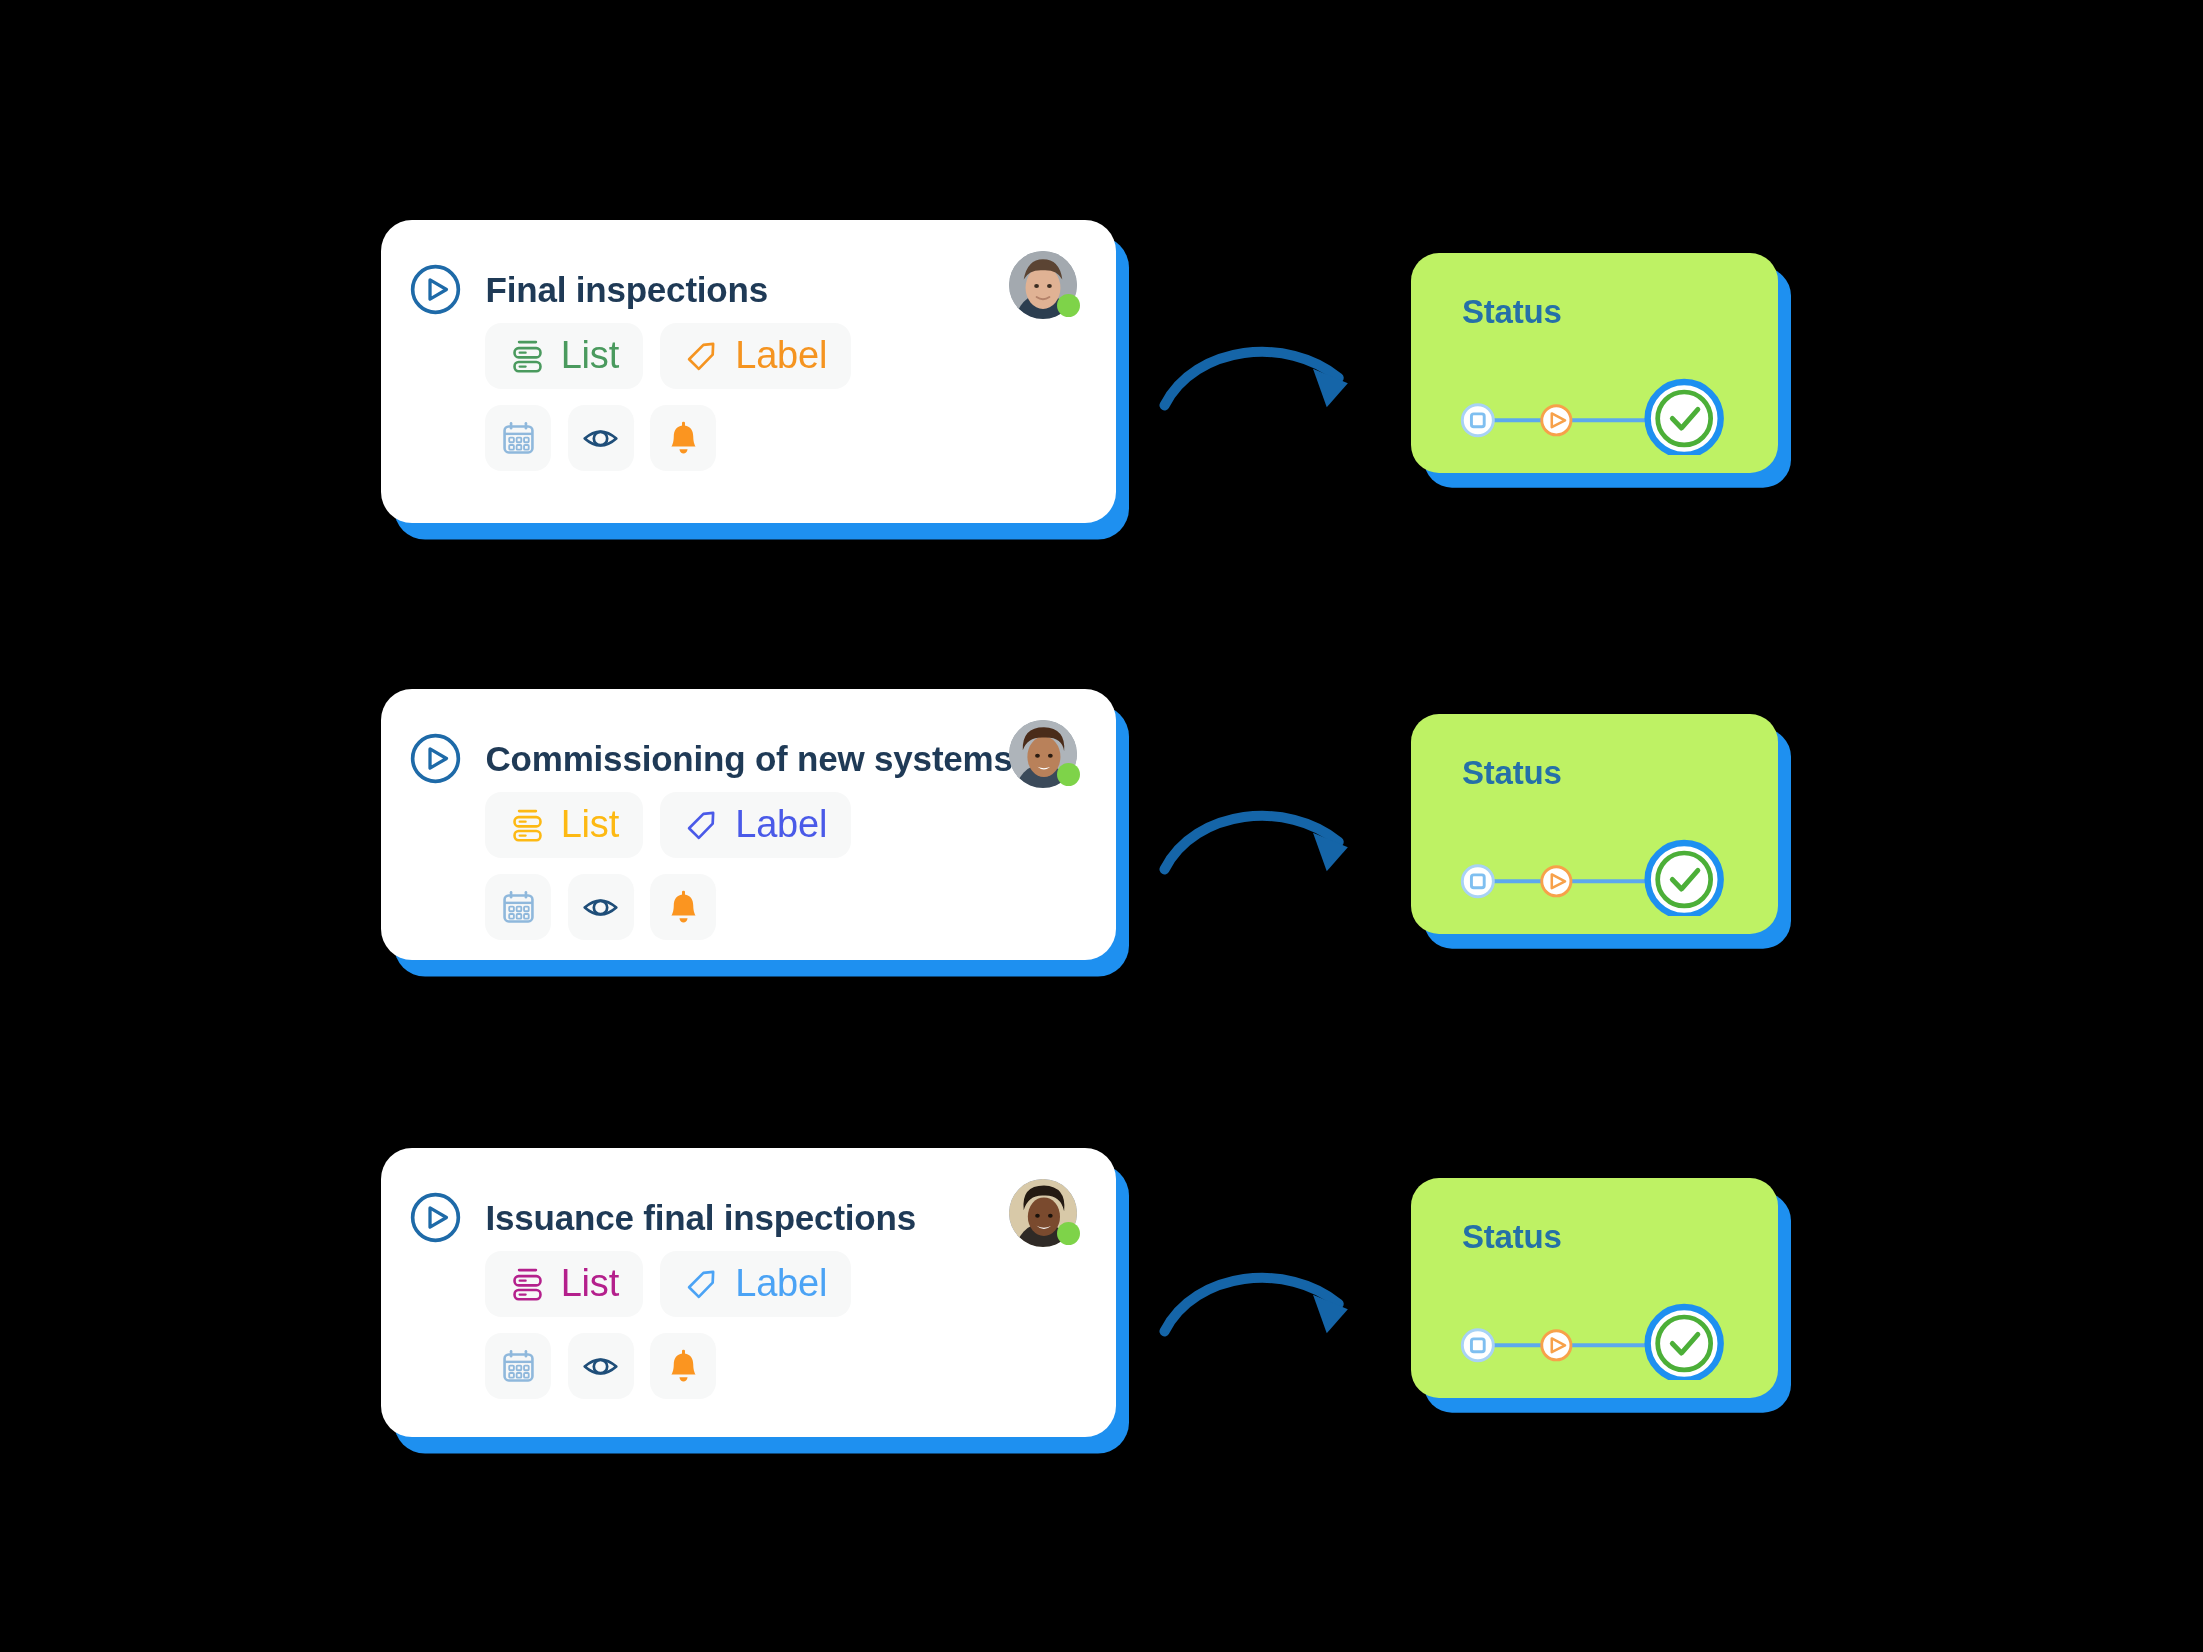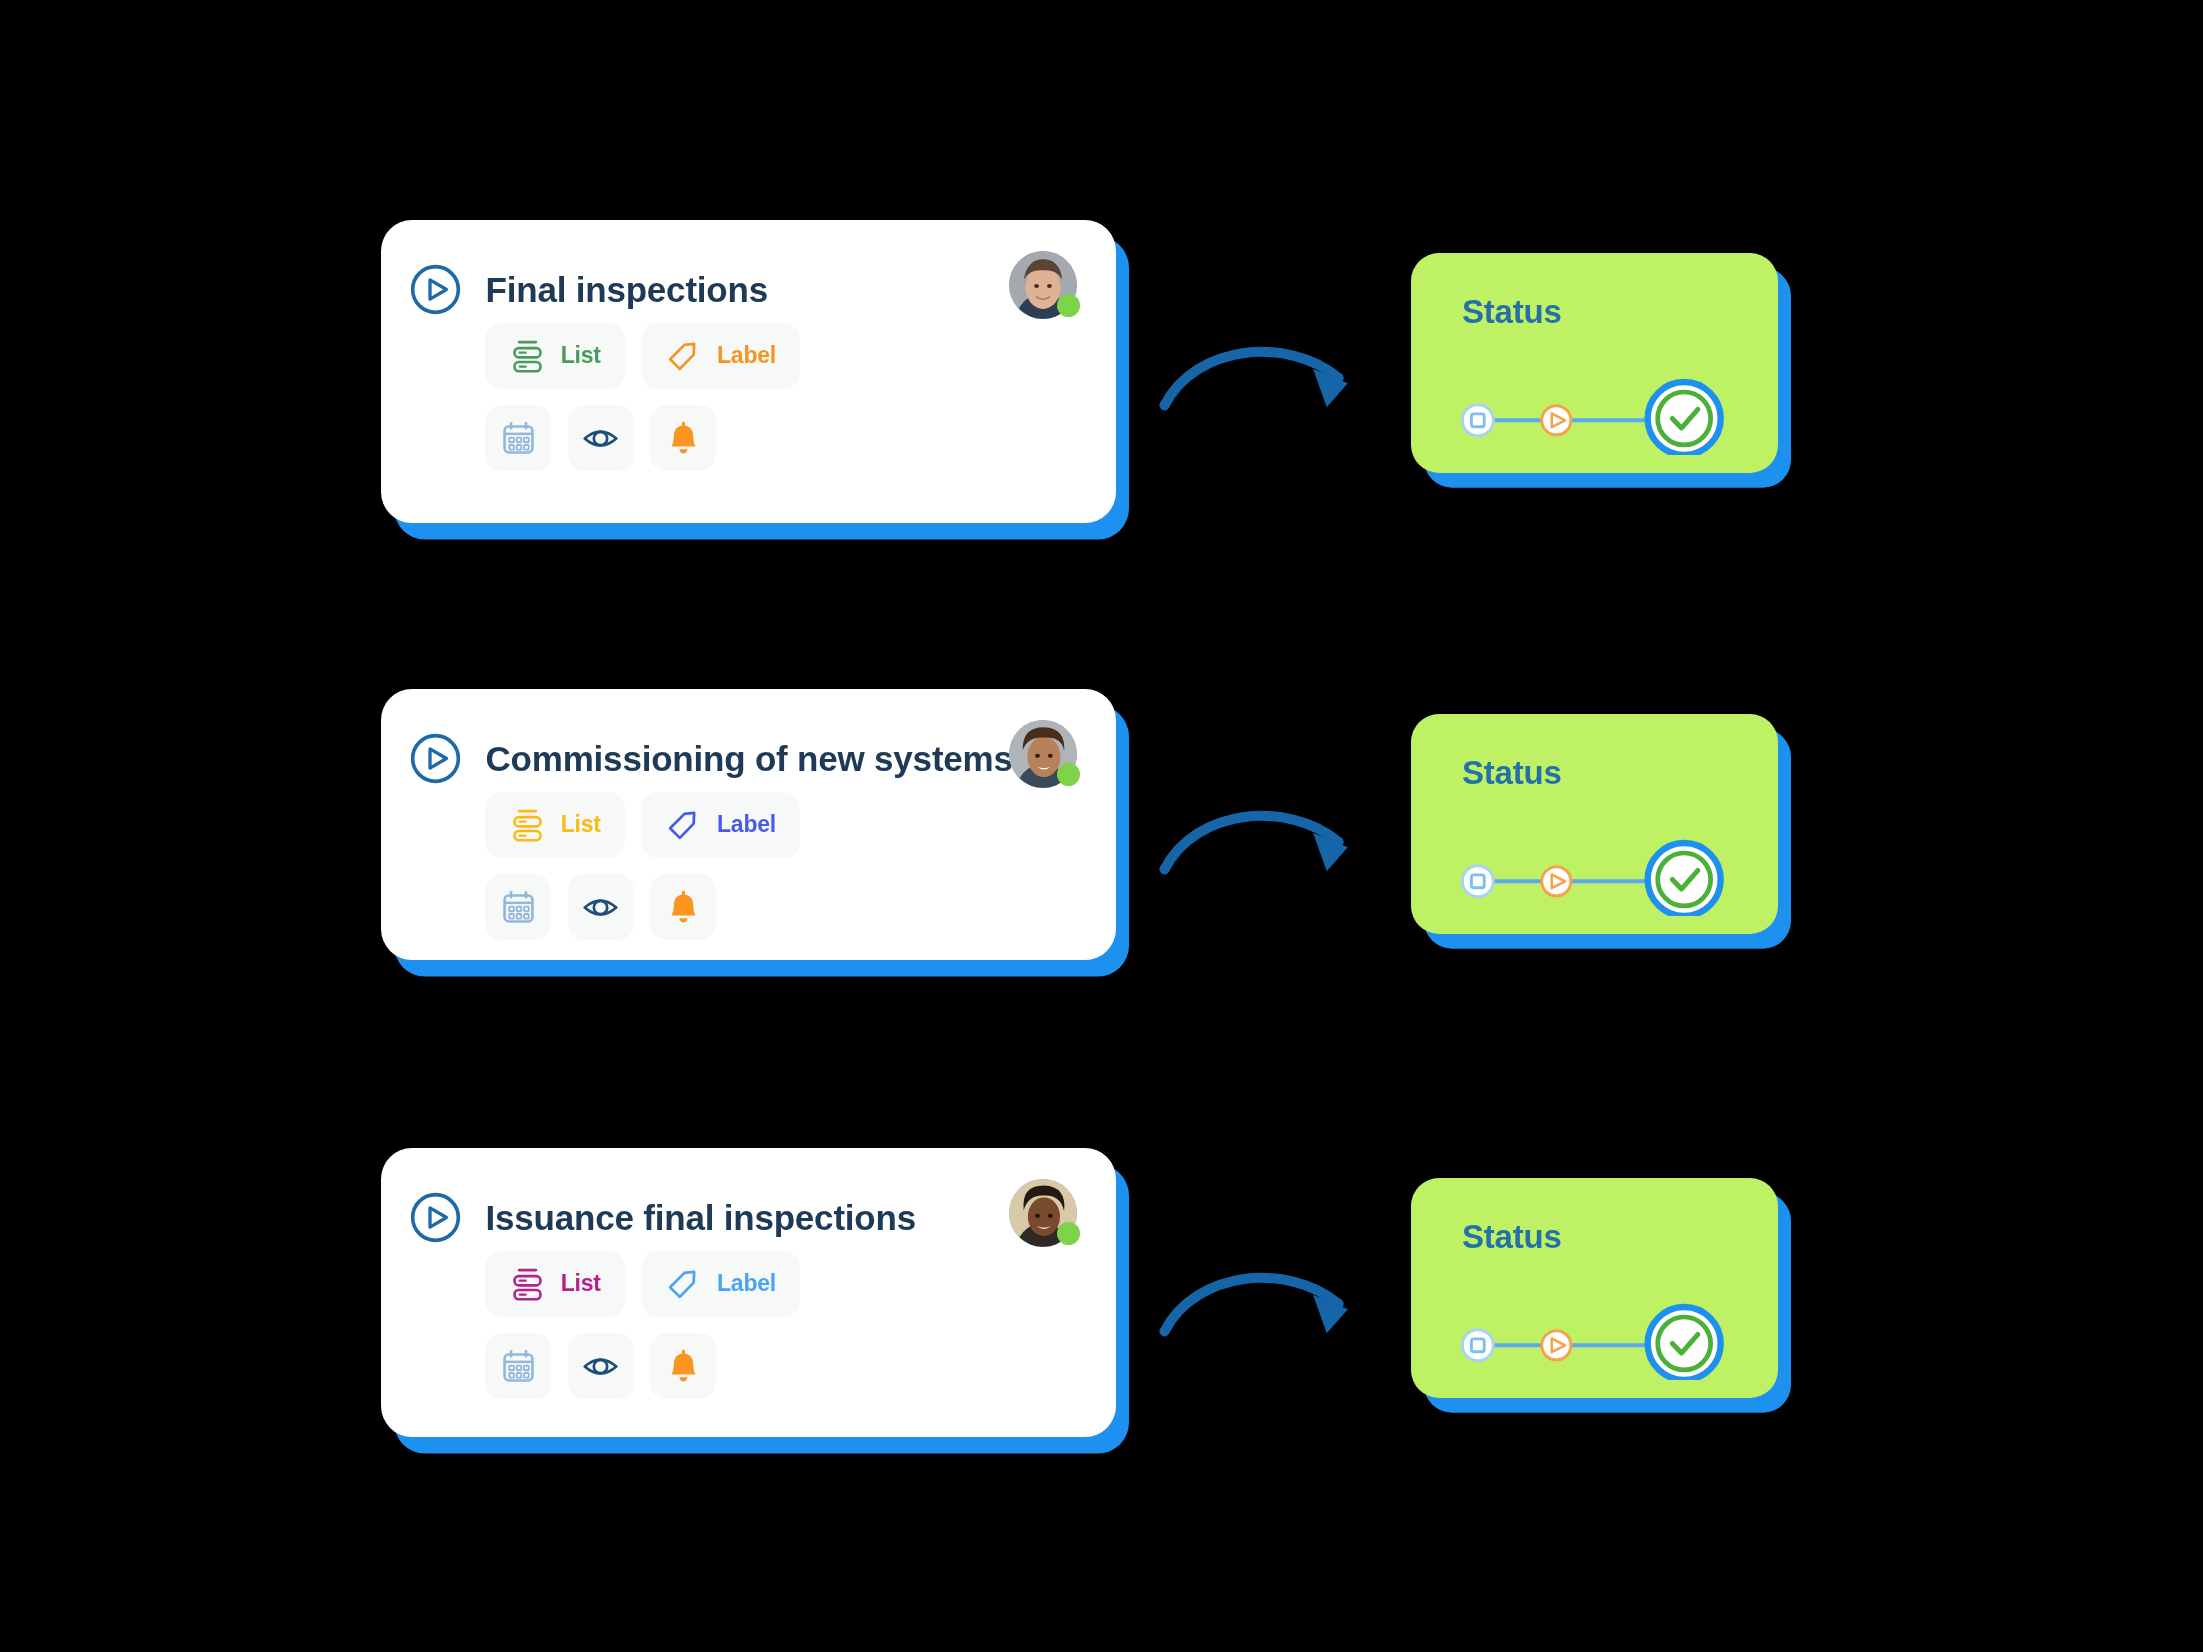--- a/index.html
+++ b/index.html
@@ -92,22 +92,22 @@
     background: #F7F8F8;
     border-radius: 16.5px;
     height: 66px;
     display: flex;
     align-items: center;
     justify-content: center;
     gap: 14.7px;
     padding: 0 24px;
   }
   .chip-text {
-    font-size: 23px;
-    font-weight: 700;
+    font-size: 38px;
+    font-weight: 400;
     letter-spacing: -0.2px;
   }
   .chip-icon { display: block; }
 
   .icon-chip {
     background: #F7F8F8;
     border-radius: 16.5px;
     width: 66px; height: 66px;
     display: flex;
     align-items: center;

